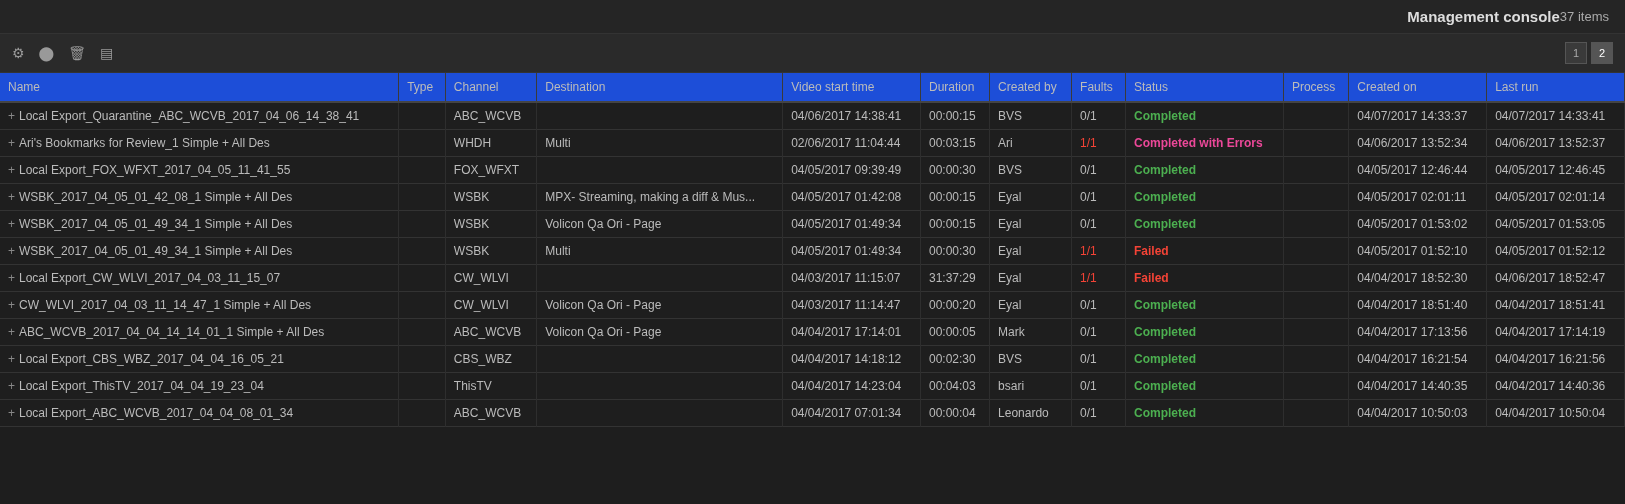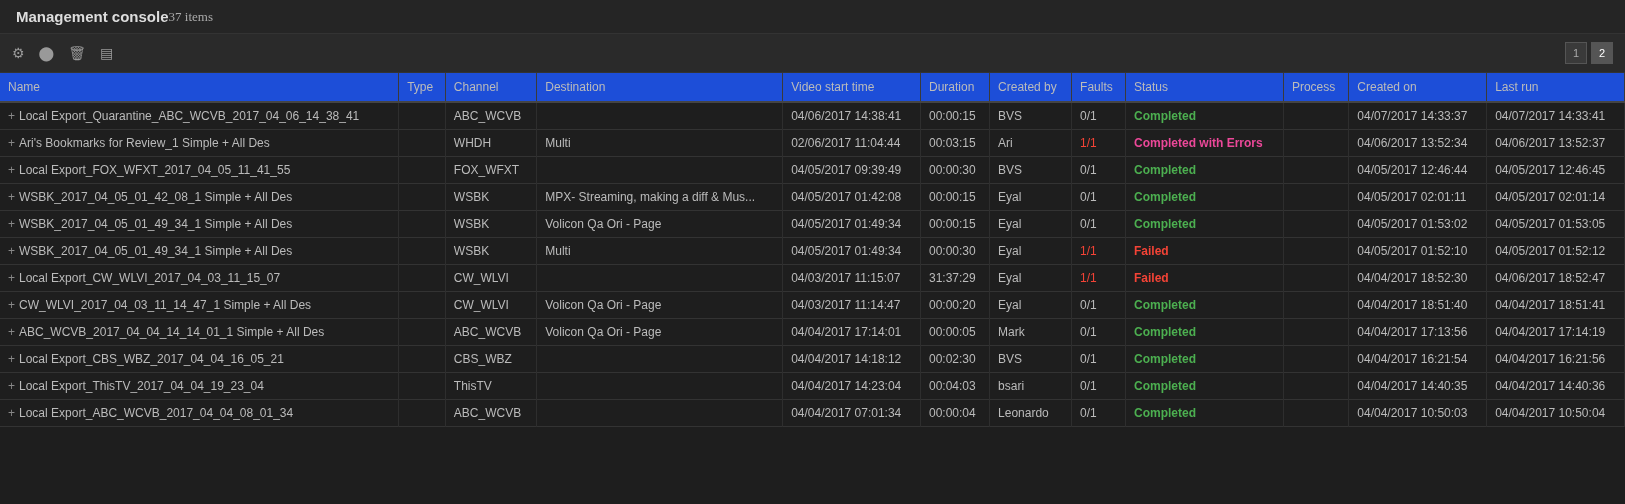--- a/index.html
+++ b/index.html
@@ -5,35 +5,34 @@
     * { box-sizing: border-box; margin: 0; padding: 0; }
     body {
       background: #1e1e1e;
       color: #ccc;
       font-family: Arial, sans-serif;
       font-size: 12px;
       overflow: hidden;
     }
     .header-bar {
       display: flex;
-      justify-content: flex-start;
+      justify-content: flex-end;
       align-items: center;
       padding: 8px 16px;
       background: #252525;
       border-bottom: 1px solid #333;
     }
     .header-title {
       font-size: 15px;
       font-weight: bold;
       color: #ddd;
     }
     .item-count {
       color: #aaa;
       font-size: 13px;
-      font-family: Liberation Serif, serif;
     }
     .toolbar {
       display: flex;
       align-items: center;
       padding: 8px 12px;
       background: #2a2a2a;
       border-bottom: 1px solid #333;
       gap: 14px;
     }
     .toolbar-icon {

